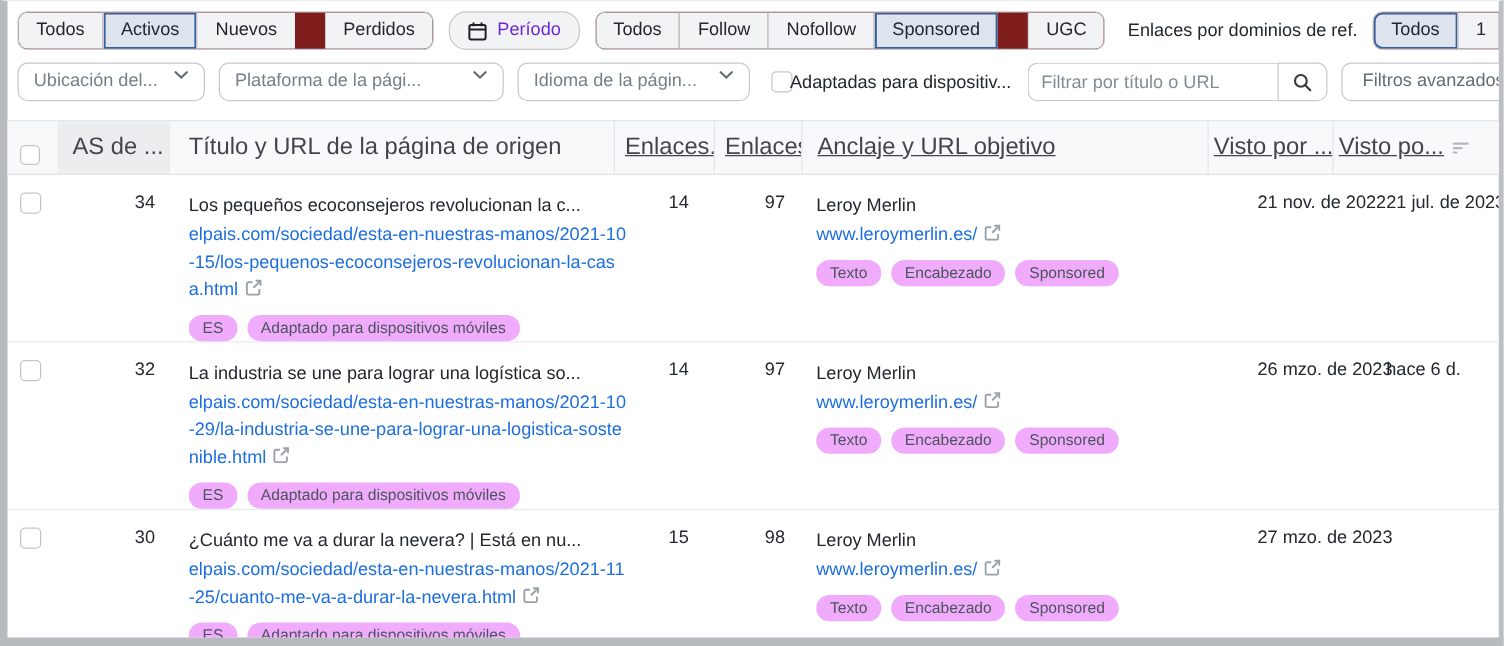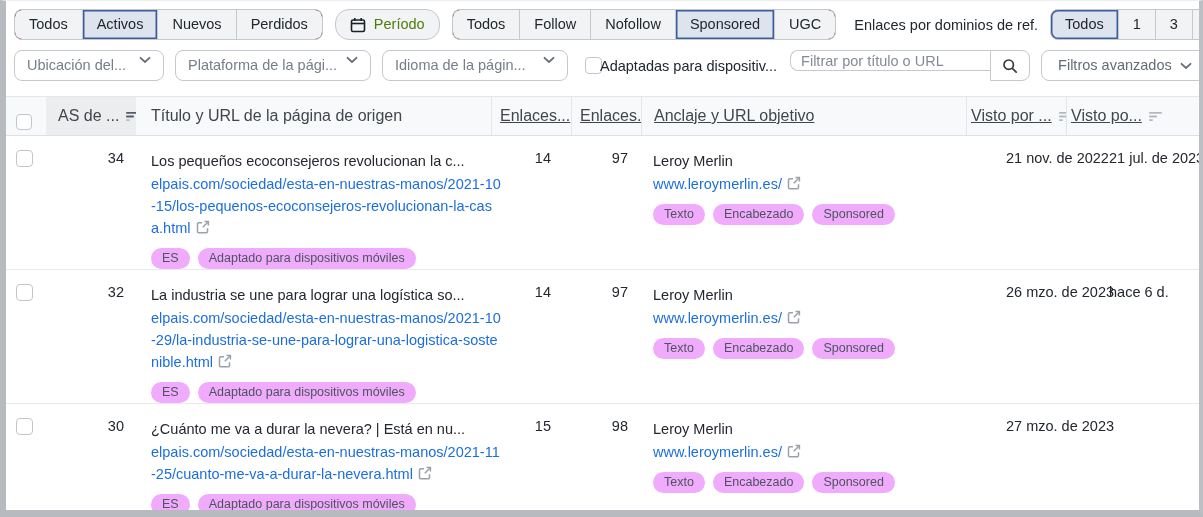--- a/index.html
+++ b/index.html
@@ -14,57 +14,57 @@
   
   .fbar { display:flex; align-items:center; }
   .fbar1 { padding:8px 8px 5px 8px; gap:12px; }
   .fbar2 { padding:5px 8px 8px 8px; gap:11px; }
   .seg-group { display:flex; border:1px solid #c5c8cd; border-radius:8px; background:#7f1d1d; overflow:hidden; flex:0 0 auto; }
   .seg {
     padding:5px 14px; font-size:14.5px; color:#22272e; background:#f2f3f4;
     border-left:1px solid #c5c8cd; cursor:pointer; white-space:nowrap; line-height:19px;
   }
   .seg:first-child { border-left:none; border-radius:7px 0 0 7px; }
-  .seg:last-child { border-radius:0 7px 7px 0; }
+  .seg:last-child { border-radius:0 7px 7px 0;margin-left:24px; }
   .seg.selected { background:#dde4ee; box-shadow: inset 0 0 0 1.5px #3a5f9e; }
   .btn {
     display:flex; align-items:center; gap:8px; padding:5px 14px; line-height:19px;
     border:1px solid #c5c8cd; border-radius:8px; background:#f2f3f4; font-size:14.5px; cursor:pointer;
     white-space:nowrap; flex:0 0 auto;
   }
-  .btn.disabled-text { color:#4d7c0f;border-radius:14px; }
+  .btn.disabled-text { color:#6d28d9;border-radius:14px; }
   .flabel { font-size:14.5px; color:#22272e; white-space:nowrap; padding:0 2px 0 6px; }
   .drop {
     display:flex; align-items:flex-start; justify-content:space-between; gap:8px;
     border:1px solid #c5c8cd; border-radius:8px; background:#fff; color:#767e89;
     font-size:14.5px; padding:5px 12px; line-height:19px; cursor:pointer; white-space:nowrap; overflow:hidden;
     flex:0 0 auto;
   }
   .drop .lbl { overflow:hidden; text-overflow:ellipsis; }
-  .w1{width:150px} .w2{width:196px} .w3{width:186px}
+  .w1{width:150px} .w2{width:228px} .w3{width:186px}
   .chk {
     width:17px; height:17px; border:1.5px solid #c2c6cb; border-radius:4px; background:#fff; cursor:pointer; flex:0 0 auto;
   }
   .chk-label { font-size:14.5px; color:#22272e; white-space:nowrap; margin-left:-2px; }
   .search-wrap { display:flex; flex:0 0 auto; margin-left:2px; }
   .search-input {
-    width:200px; height:21px; border:1px solid #c5c8cd; border-right:none; border-radius:8px 0 0 8px;
+    width:200px; height:31px; border:1px solid #c5c8cd; border-right:none; border-radius:8px 0 0 8px;
     padding:0 10px; font-size:14.5px; color:#333; outline:none; font-family:inherit; background:#fff;
   }
   .search-input::placeholder { color:#838b96; }
   .search-btn {
     width:40px; height:31px; border:1px solid #c5c8cd; border-radius:0 8px 8px 0; background:#fff;
     display:flex; align-items:center; justify-content:center; cursor:pointer;
   }
   .adv-btn { background:#fff; color:#646c77; margin-left:0; padding:5px 16px; }
   
   .grid { display:grid; grid-template-columns:40px 90px 355px 80px 70px 325px 100px 133px; }
   .thead { background:#f8f9fa; border-top:1px solid #e4e6e9; border-bottom:1px solid #dfe1e4; margin-top:7px; }
   .th {
-    font-size:16px; color:#41464d; display:flex; align-items:center; gap:7px;
+    font-size:19px; color:#41464d; display:flex; align-items:center; gap:7px;
     padding:10px 4px 10px 8px; min-height:38px; white-space:nowrap; overflow:hidden;
   }
   .th.vline { border-left:1px solid #e4e6e9;text-decoration:underline; }
   .th-as { background:#ecedef; padding-left:12px; }
   .th-title { padding-left:15px; }
   .th-check, .td-check { padding:11px 0 0 10px; }
   .trow { border-bottom:1px solid #e8eaec; }
   .td { padding-top:14px; font-size:14.5px; color:#23272e; }
   .td-as { text-align:right; padding-right:12px; }
   .td-title { padding-left:15px; padding-right:4px; }

